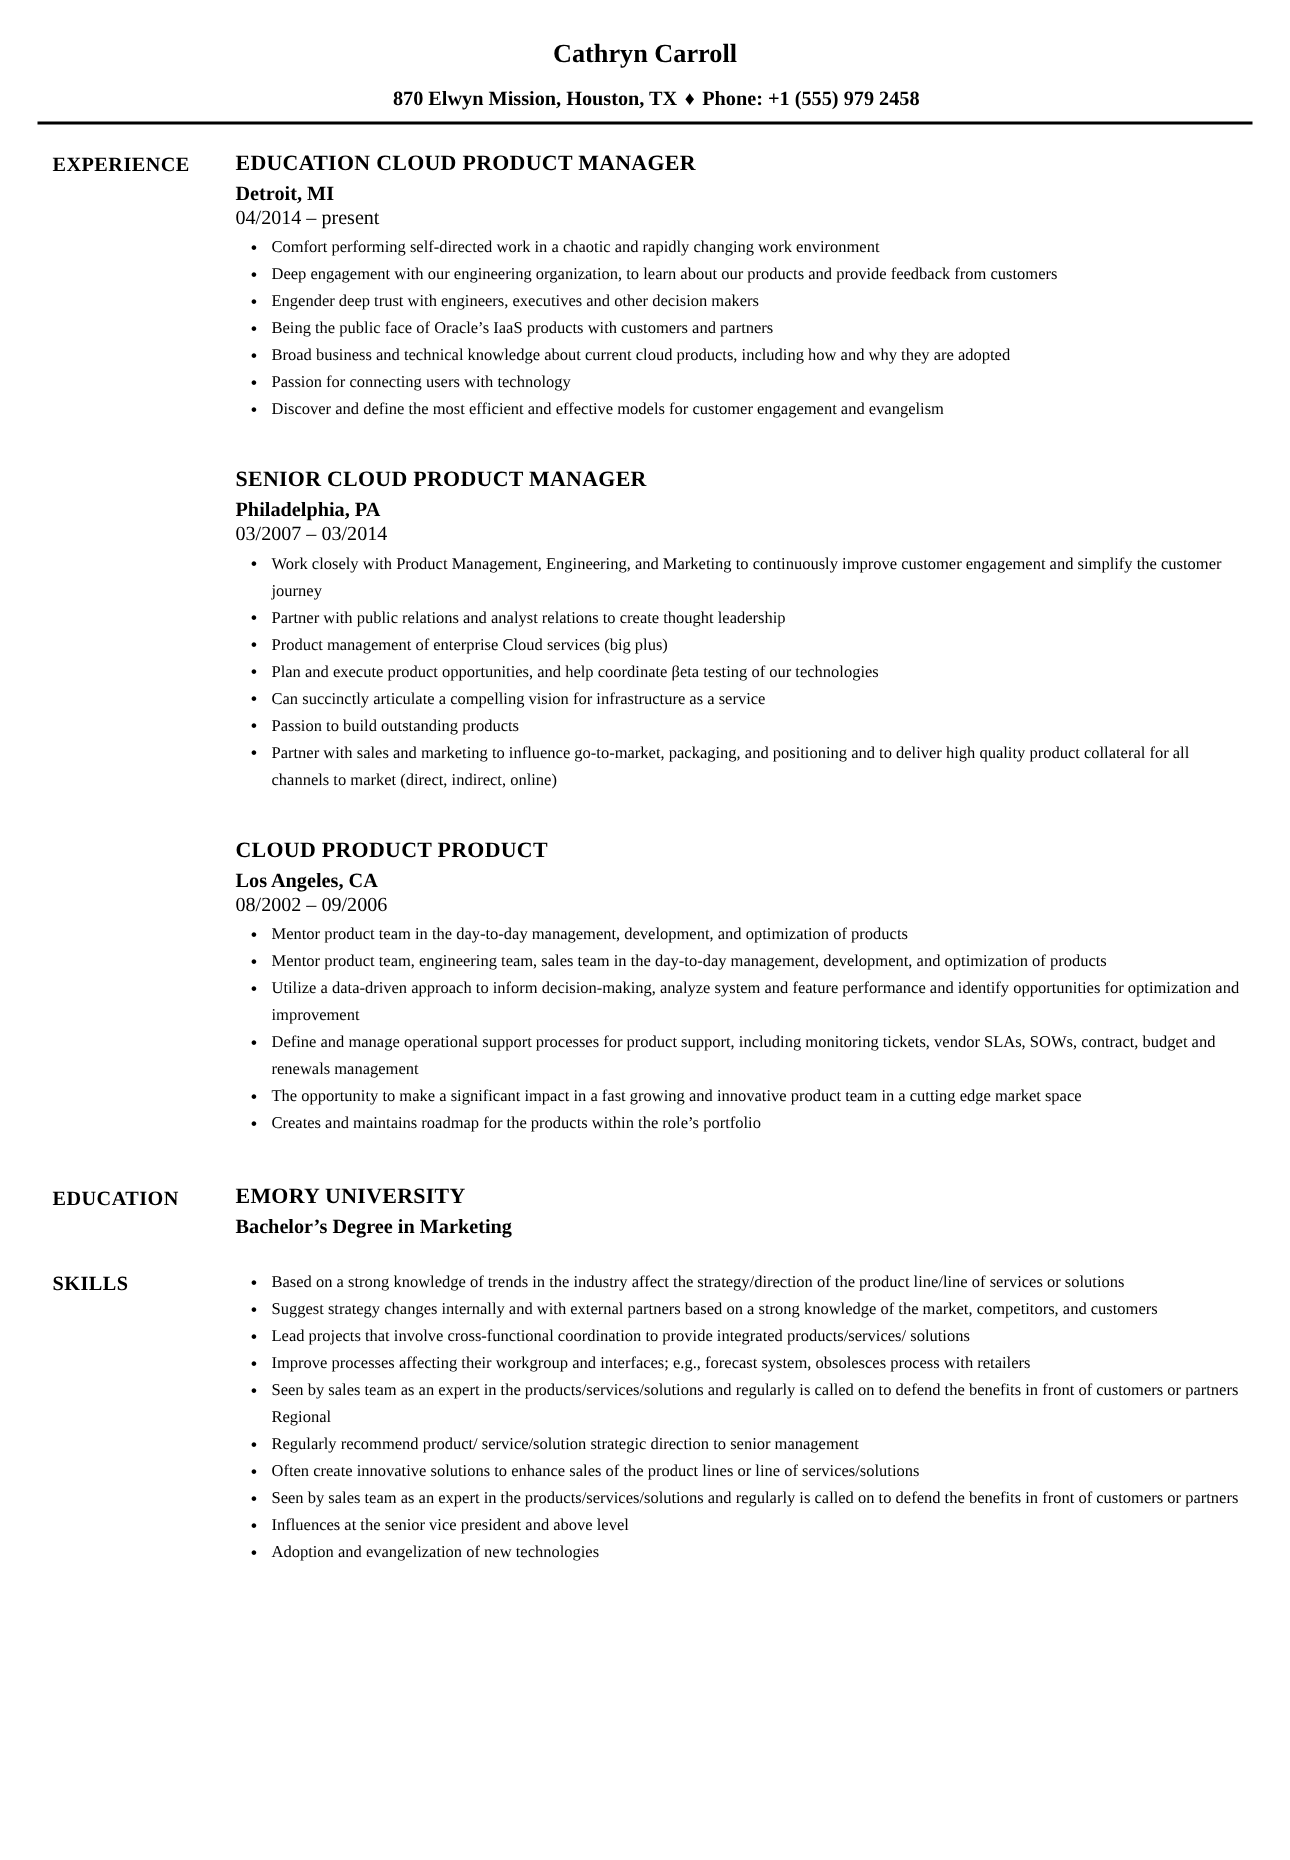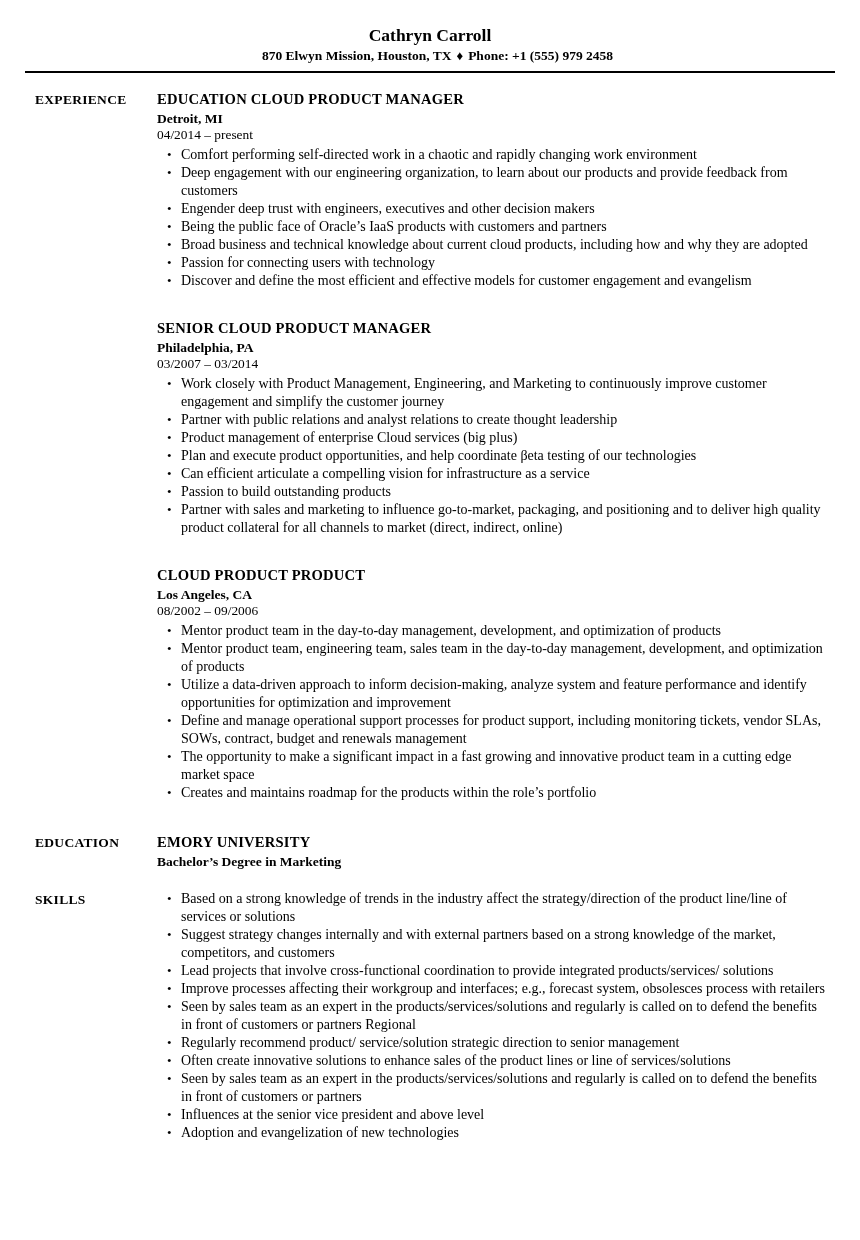--- a/index.html
+++ b/index.html
@@ -14,21 +14,21 @@
   .page { width: 860px; height: 1240px; background: #ffffff; border-radius: 21px; }
 
   
   .header { padding-top: 25px; text-align: center; }
   .name {
     font-size: 17.5px;
     font-weight: bold;
     line-height: 20px;
   }
   .contact {
-    margin-top: 3px;
+    margin-top: 13px;
     font-size: 13.5px;
     font-weight: bold;
     line-height: 16px;
     padding-left: 15px;
   }
   .contact .sep { padding: 0 5px; font-size: 13px; }
   .rule {
     border: none;
     border-top: 2.6px solid #000000;
     margin: 7px 25px 0 25px;
@@ -72,21 +72,21 @@
   }
 
   
   ul.bullets {
     list-style: none;
     margin-top: 3px;
   }
   ul.bullets li {
     position: relative;
     padding-left: 24px;
-    font-size: 14px;
+    font-size: 11px;
     line-height: 18px;
   }
   ul.bullets li::before {
     content: "•";
     position: absolute;
     left: 10px;
     top: 0;
     font-size: 13px;
   }
 
@@ -145,21 +145,21 @@
 
         <div class="job">
           <div class="job-title">SENIOR CLOUD PRODUCT MANAGER</div>
           <div class="job-location">Philadelphia, PA</div>
           <div class="job-dates">03/2007 – 03/2014</div>
           <ul class="bullets">
             <li>Work closely with Product Management, Engineering, and Marketing to continuously improve customer engagement and simplify the customer journey</li>
             <li>Partner with public relations and analyst relations to create thought leadership</li>
             <li>Product management of enterprise Cloud services (big plus)</li>
             <li>Plan and execute product opportunities, and help coordinate βeta testing of our technologies</li>
-            <li>Can efficient articulate a compelling vision for infrastructure as a service</li>
+            <li>Can succinctly articulate a compelling vision for infrastructure as a service</li>
             <li>Passion to build outstanding products</li>
             <li>Partner with sales and marketing to influence go-to-market, packaging, and positioning and to deliver high quality product collateral for all channels to market (direct, indirect, online)</li>
           </ul>
         </div>
 
         <div class="job">
           <div class="job-title">CLOUD PRODUCT PRODUCT</div>
           <div class="job-location">Los Angeles, CA</div>
           <div class="job-dates">08/2002 – 09/2006</div>
           <ul class="bullets">

